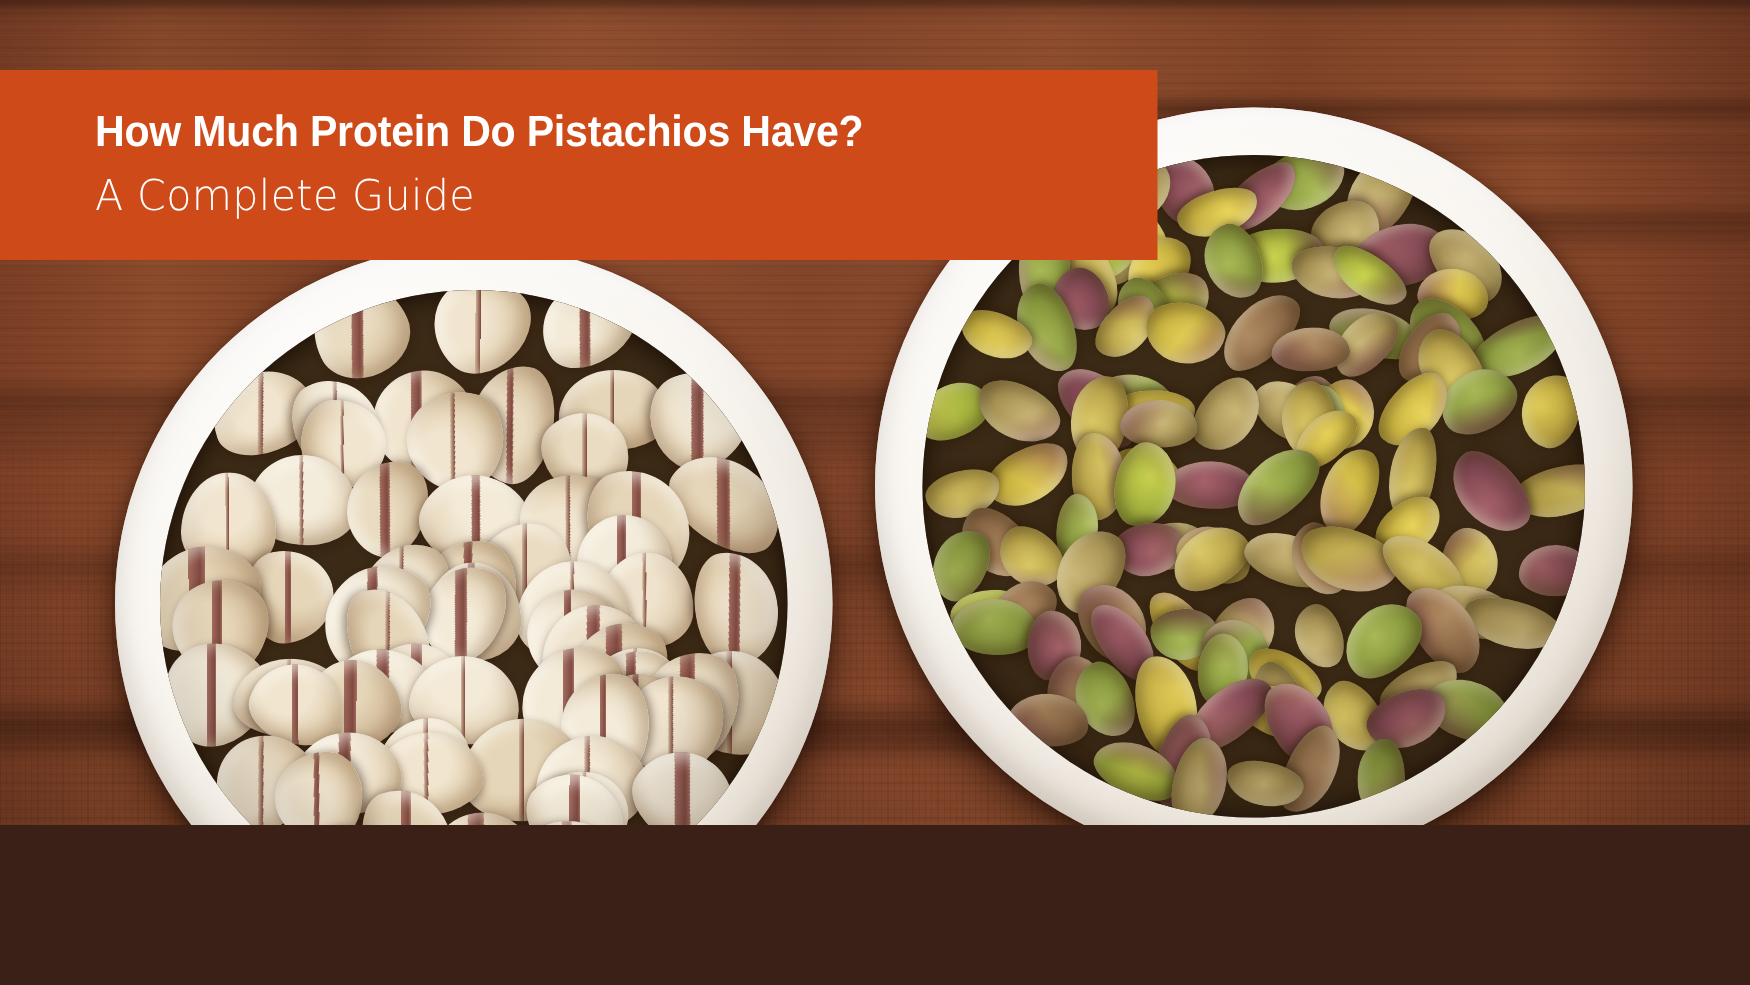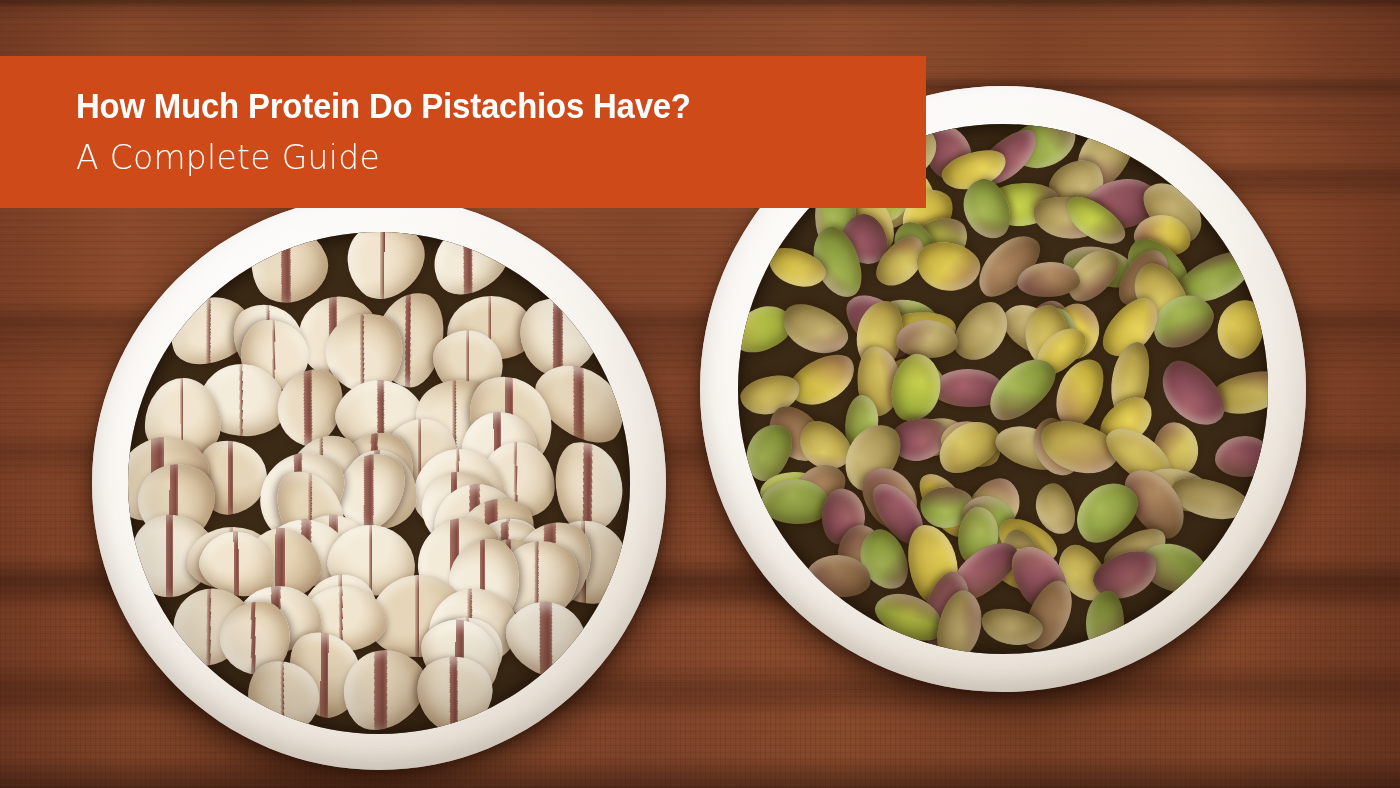--- a/index.html
+++ b/index.html
@@ -1,19 +1,19 @@
 <!DOCTYPE html>
 <html><head>
 <meta charset="utf-8">
 <style>
   * { margin:0; padding:0; box-sizing:border-box; }
   html,body { width:1400px; height:788px; overflow:hidden;
     font-family:"Liberation Sans", sans-serif; background:#3a2016; }
 
-  #stage { position:relative; width:1400px; height:788px; overflow:hidden; }
+  #stage { position:relative; width:1400px; height:660px; overflow:hidden; }
 
   
   .wood {
     position:absolute; inset:0;
     background:
       
       linear-gradient(to bottom,
         rgba(40,18,10,.55) 0px, rgba(40,18,10,.12) 9px, rgba(0,0,0,0) 22px,
         rgba(0,0,0,0) 74px, rgba(52,24,13,.40) 86px, rgba(0,0,0,0) 104px,
         rgba(0,0,0,0) 160px, rgba(58,27,15,.30) 175px, rgba(0,0,0,0) 196px,

